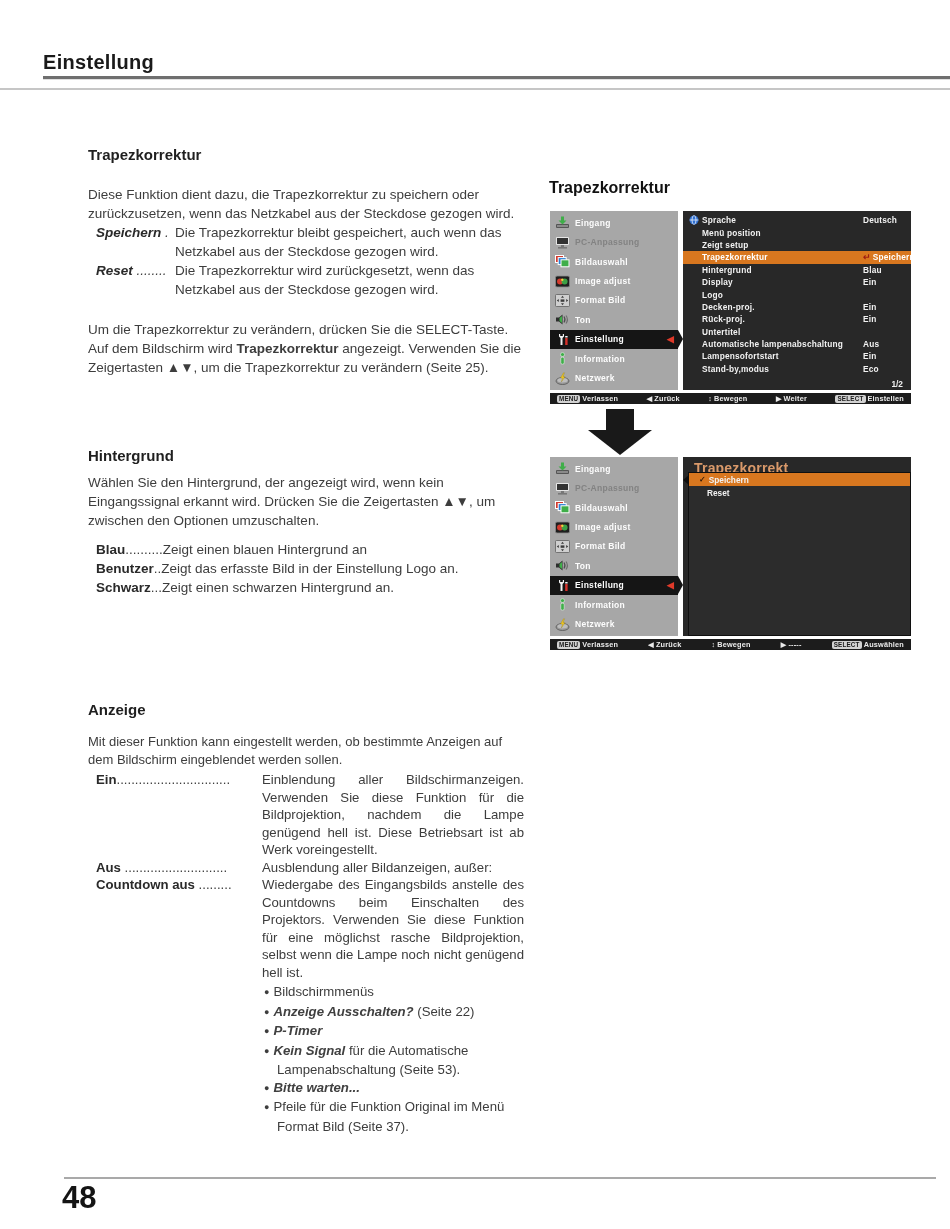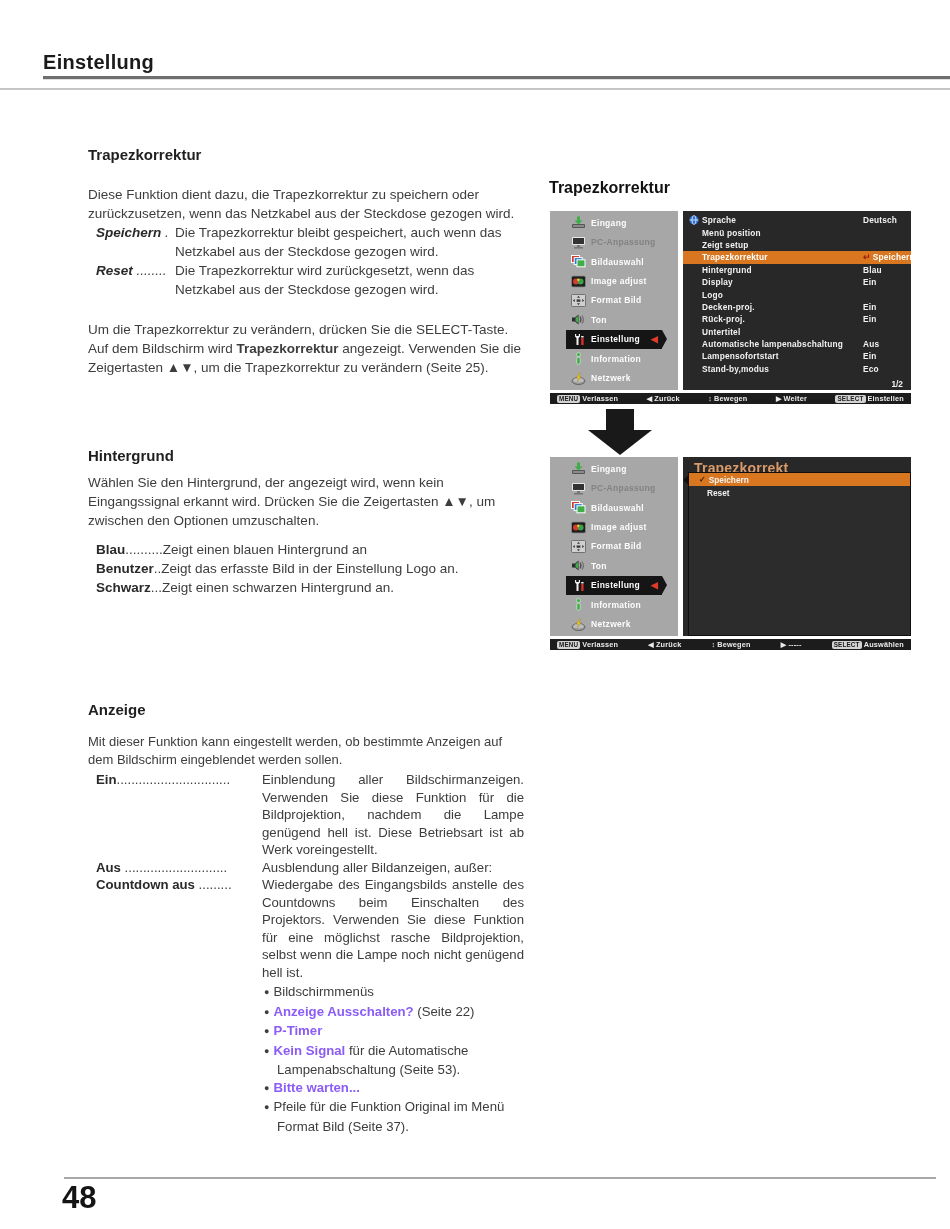--- a/index.html
+++ b/index.html
@@ -32,29 +32,29 @@
   .optline{font-size:13.5px;line-height:19px;}
   .optline b{color:#2a2a2a;}
   .adefs{margin-top:3px;}
   .adef{display:flex;}
   .adef-term{flex:none;width:174px;padding-left:8px;box-sizing:border-box;white-space:nowrap;overflow:hidden;}
   .adef-term b{color:#2a2a2a;}
   .adef-desc{flex:1;text-align:justify;}
   .bullets{margin-left:176px;margin-top:2px;width:256px;}
   .bullet{padding-left:13px;text-indent:-13px;}
   .bullet .blt{font-size:9px;margin-right:4px;position:relative;top:-1px;}
-  .bullet b{color:#8b5cf6;}
+  .bullet b{color:#404040;font-style:italic;}
 
   
   .osd-heading{position:absolute;left:549px;top:179px;font-size:16px;font-weight:bold;color:#111;}
   .osd{position:absolute;width:361px;}
   #osd1{left:550px;top:211px;}
   #osd2{left:550px;top:457px;}
   .osd-body{display:flex;height:179px;}
-  .sidebar{width:128px;background:var(--sidebar-gray,#a7a7a7);display:flex;flex-direction:column;justify-content:space-around;padding:2px 16px;box-sizing:border-box;flex:none;}
+  .sidebar{width:128px;background:var(--sidebar-gray,#a7a7a7);display:flex;flex-direction:column;justify-content:space-around;padding:2px 0;box-sizing:border-box;flex:none;}
   .sb-item{position:relative;height:19px;display:flex;align-items:center;padding-left:5px;gap:5px;}
   .sb-icon{width:15px;height:13px;flex:none;}
   .sb-icon svg{display:block;width:15px;height:13px;}
   .sb-label{font-size:8.5px;font-weight:bold;color:#fdfdfd;letter-spacing:.3px;}
   .sb-item.dim .sb-label{color:#828282;}
   .sb-item.selected{background:var(--selected-black,#151515);}
   .sb-item.selected::after{content:"";position:absolute;right:-5px;top:0;border-top:9.5px solid transparent;border-bottom:9.5px solid transparent;border-left:5px solid var(--selected-black,#151515);}
   .chev{position:absolute;right:4px;top:50%;transform:translateY(-50%);color:var(--accent-red,#e03a2a);font-size:9px;font-weight:bold;}
   .vgap{width:5px;background:#fff;flex:none;}
 

